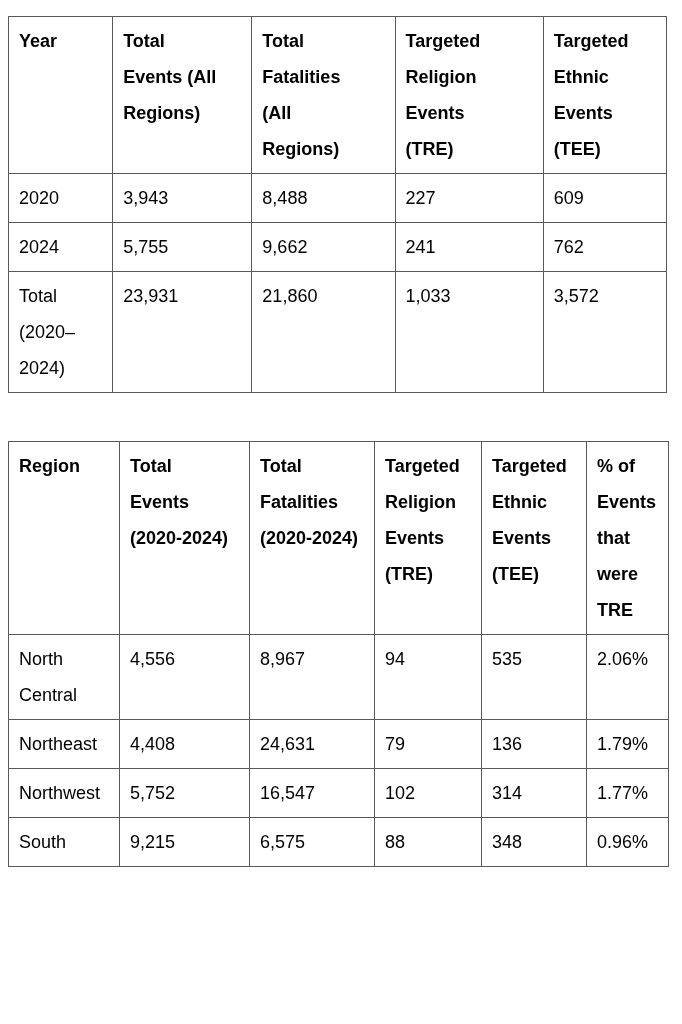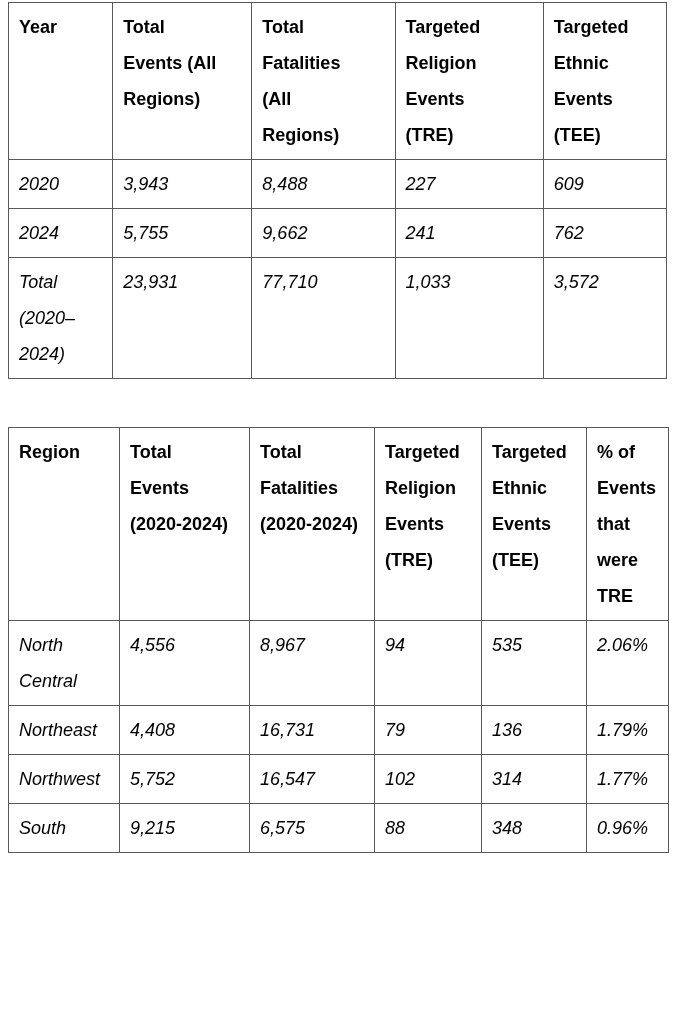--- a/index.html
+++ b/index.html
@@ -8,21 +8,21 @@
     background: #ffffff;
   }
   body {
     width: 682px;
     height: 1024px;
     font-family: "Liberation Sans", "DejaVu Sans", sans-serif;
     color: #000000;
     overflow: hidden;
   }
   .page {
-    padding: 2px 14px 0 8px;
+    padding: 16px 14px 0 8px;
   }
   table.doc-table {
     border-collapse: collapse;
     table-layout: fixed;
     width: 659px;
   }
   table.doc-table th,
   table.doc-table td {
     border: 1px solid #595959;
     vertical-align: top;
@@ -32,21 +32,20 @@
     line-height: 36px;
     white-space: pre-line;
     overflow: hidden;
     word-wrap: break-word;
   }
   table.doc-table th {
     font-weight: bold;
   }
   table.doc-table td {
     font-weight: normal;
-    font-style: italic;
   }
   .table-gap {
     height: 48px;
   }
 </style>
 </head>
 <body>
 
 <div class="page">
 
@@ -91,21 +90,21 @@
           <td>5,755</td>
           <td>9,662</td>
           <td>241</td>
           <td>762</td>
         </tr>
         <tr>
           <td>Total
 (2020–
 2024)</td>
           <td>23,931</td>
-          <td>77,710</td>
+          <td>21,860</td>
           <td>1,033</td>
           <td>3,572</td>
         </tr>
       </tbody>
     </table>
 
   <div class="table-gap"></div>
 
   <table class="doc-table">
     <colgroup>
@@ -146,21 +145,21 @@
 Central</td>
           <td>4,556</td>
           <td>8,967</td>
           <td>94</td>
           <td>535</td>
           <td>2.06%</td>
         </tr>
         <tr>
           <td>Northeast</td>
           <td>4,408</td>
-          <td>16,731</td>
+          <td>24,631</td>
           <td>79</td>
           <td>136</td>
           <td>1.79%</td>
         </tr>
         <tr>
           <td>Northwest</td>
           <td>5,752</td>
           <td>16,547</td>
           <td>102</td>
           <td>314</td>

